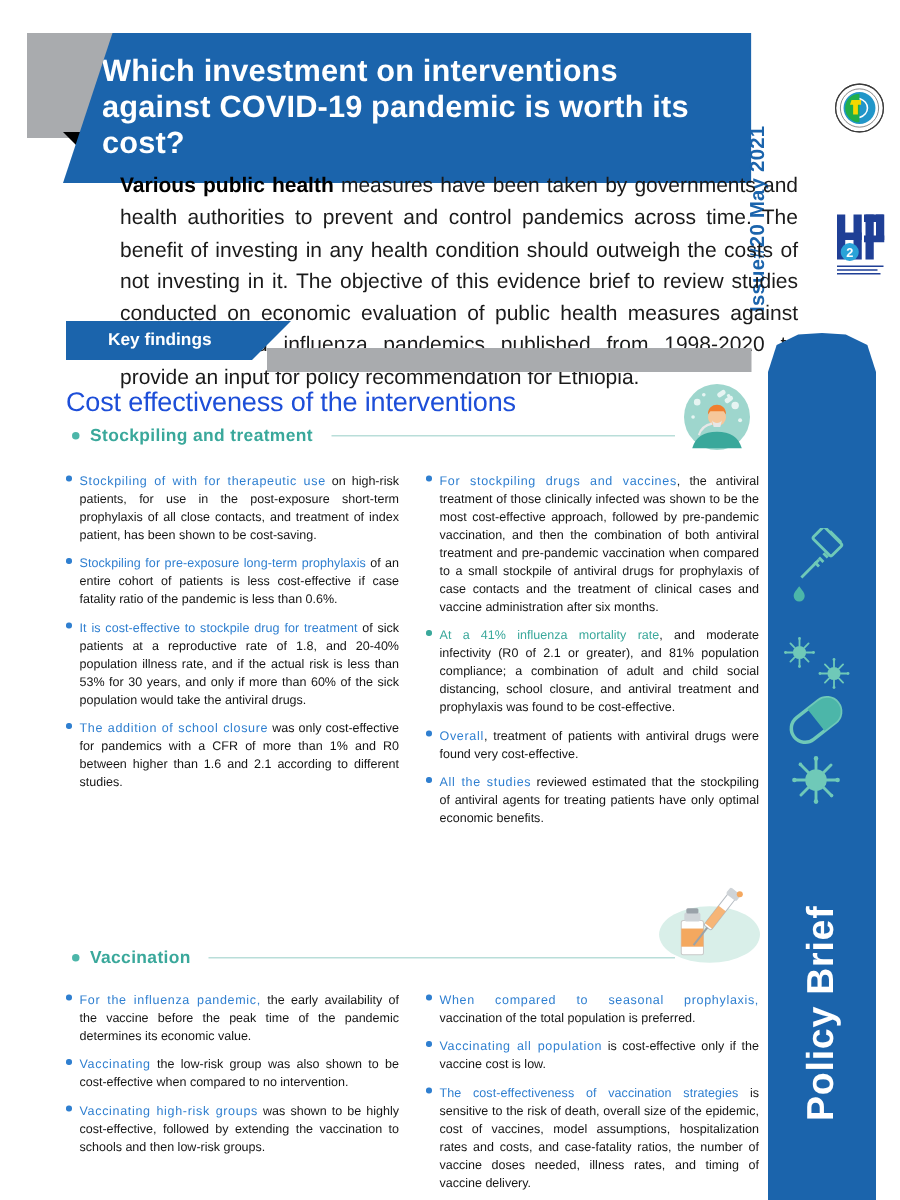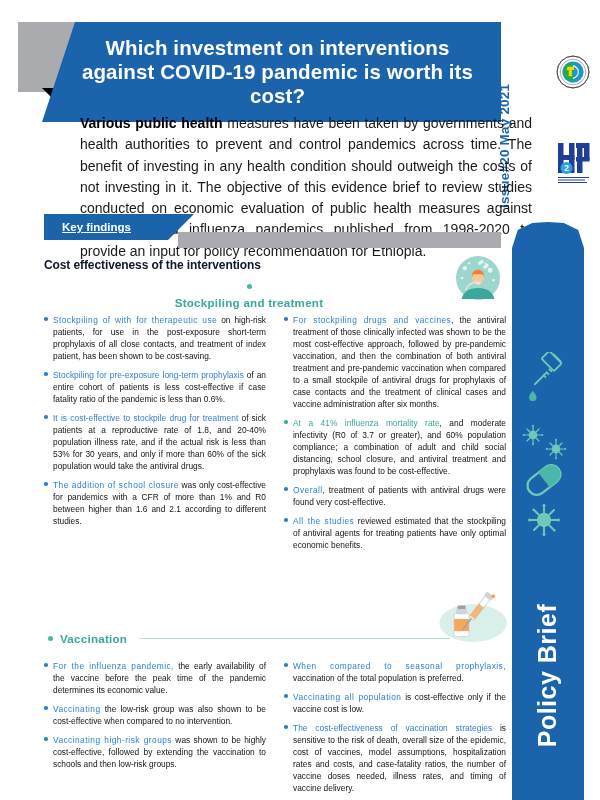--- a/index.html
+++ b/index.html
@@ -23,21 +23,21 @@
     clip-path:polygon(0 0,100% 0,100% 100%);
   }
   .hdr-band{
     position:absolute;left:42px;top:22px;width:459px;height:100px;
     background:#1b64ac;
     clip-path:polygon(33px 0, 100% 0, 100% 100%, 0 100%);
     display:flex;align-items:center;justify-content:center;
   }
   .hdr-title{
     color:#fff;font-size:20.5px;font-weight:bold;line-height:1.18;
-    text-align:center;letter-spacing:.1px;padding:0 14px 0 26px;
+    text-align:left;letter-spacing:.1px;padding:0 14px 0 26px;
   }
 
   
   .issue{
     position:absolute;left:497px;top:40px;
     transform-origin:left top;transform:rotate(-90deg) translate(-168px,0);
     color:#1b64ac;font-size:13.5px;font-weight:bold;letter-spacing:.2px;
     white-space:nowrap;
   }
   .logo-moh{position:absolute;left:556px;top:55px;width:34px;height:34px;}
@@ -54,34 +54,34 @@
   .kf-gray{
     position:absolute;left:178px;top:232px;width:323px;height:16px;
     background:#a9abae;
   }
   .kf-band{
     position:absolute;left:44px;top:214px;width:150px;height:26px;
     background:#1b64ac;
     clip-path:polygon(0 0,100% 0, calc(100% - 26px) 100%, 0 100%);
     display:flex;align-items:center;
   }
-  .kf-label{color:#fff;font-size:11.5px;font-weight:bold;padding-left:18px;text-decoration:underline;}
+  .kf-label{color:#fff;font-size:11.5px;font-weight:bold;padding-left:28px;}
 
   
   .sec-title{
     position:absolute;left:44px;top:258px;
-    font-size:12px;font-weight:bold;color:#0f172a;letter-spacing:-.1px;
+    font-size:18px;font-weight:normal;color:#1d4ed8;letter-spacing:-.1px;
   }
   .sub{
     position:absolute;display:flex;align-items:center;gap:7px;
   }
   .sub .dot{width:5px;height:5px;border-radius:50%;background:#4cb6a9;flex:none;}
   .sub .txt{font-size:11.6px;font-weight:bold;color:#3aa89b;letter-spacing:.25px;white-space:nowrap;}
   .sub .rule{height:1px;background:#b9ded9;flex:1;margin-left:5px;}
-  #sub-stockpile{left:48px;top:284px;width:402px;flex-direction:column;}
+  #sub-stockpile{left:48px;top:284px;width:402px;}
   #sub-vaccination{left:48px;top:632px;width:402px;}
 
   
   .col{position:absolute;font-size:8.35px;line-height:1.44;color:#141414;}
   #col-a{left:44px;top:314px;width:222px;}
   #col-b{left:284px;top:314px;width:222px;}
   #col-c{left:44px;top:660px;width:222px;}
   #col-d{left:284px;top:660px;width:222px;}
   .bul{margin-bottom:7px;text-align:justify;position:relative;padding-left:9px;}
   .bul:last-child{margin-bottom:0;}
@@ -186,21 +186,21 @@
   </div>
 
   <div class="col" id="col-a">
       <div class="bul"><span class="lead">Stockpiling of with for therapeutic use</span><span> on high-risk patients, for use in the post-exposure short-term prophylaxis of all close contacts, and treatment of index patient, has been shown to be cost-saving.</span></div>
       <div class="bul"><span class="lead tight">Stockpiling for pre-exposure long-term prophylaxis</span><span> of an entire cohort of patients is less cost-effective if case fatality ratio of the pandemic is less than 0.6%.</span></div>
       <div class="bul"><span class="lead tight">It is cost-effective to stockpile drug for treatment</span><span> of sick patients at a reproductive rate of 1.8, and 20-40% population illness rate, and if the actual risk is less than 53% for 30 years, and only if more than 60% of the sick population would take the antiviral drugs.</span></div>
       <div class="bul"><span class="lead">The addition of school closure</span><span> was only cost-effective for pandemics with a CFR of more than 1% and R0 between higher than 1.6 and 2.1 according to different studies.</span></div>
     </div>
   <div class="col" id="col-b">
       <div class="bul"><span class="lead">For stockpiling drugs and vaccines</span><span>, the antiviral treatment of those clinically infected was shown to be the most cost-effective approach, followed by pre-pandemic vaccination, and then the combination of both antiviral treatment and pre-pandemic vaccination when compared to a small stockpile of antiviral drugs for prophylaxis of case contacts and the treatment of clinical cases and vaccine administration after six months.</span></div>
-      <div class="bul teal"><span class="lead tealtxt">At a 41% influenza mortality rate</span><span>, and moderate infectivity (R0 of 3.7 or greater), and 60% population compliance; a combination of adult and child social distancing, school closure, and antiviral treatment and prophylaxis was found to be cost-effective.</span></div>
+      <div class="bul teal"><span class="lead tealtxt">At a 41% influenza mortality rate</span><span>, and moderate infectivity (R0 of 2.1 or greater), and 81% population compliance; a combination of adult and child social distancing, school closure, and antiviral treatment and prophylaxis was found to be cost-effective.</span></div>
       <div class="bul"><span class="lead">Overall</span><span>, treatment of patients with antiviral drugs were found very cost-effective.</span></div>
       <div class="bul"><span class="lead">All the studies</span><span> reviewed estimated that the stockpiling of antiviral agents for treating patients have only optimal economic benefits.</span></div>
     </div>
   <div class="col" id="col-c">
       <div class="bul"><span class="lead">For the influenza pandemic,</span><span> the early availability of the vaccine before the peak time of the pandemic determines its economic value.</span></div>
       <div class="bul"><span class="lead">Vaccinating</span><span> the low-risk group was also shown to be cost-effective when compared to no intervention.</span></div>
       <div class="bul"><span class="lead">Vaccinating high-risk groups</span><span> was shown to be highly cost-effective, followed by extending the vaccination to schools and then low-risk groups.</span></div>
     </div>
   <div class="col" id="col-d">
       <div class="bul"><span class="lead">When compared to seasonal prophylaxis,</span><span> vaccination of the total population is preferred.</span></div>

